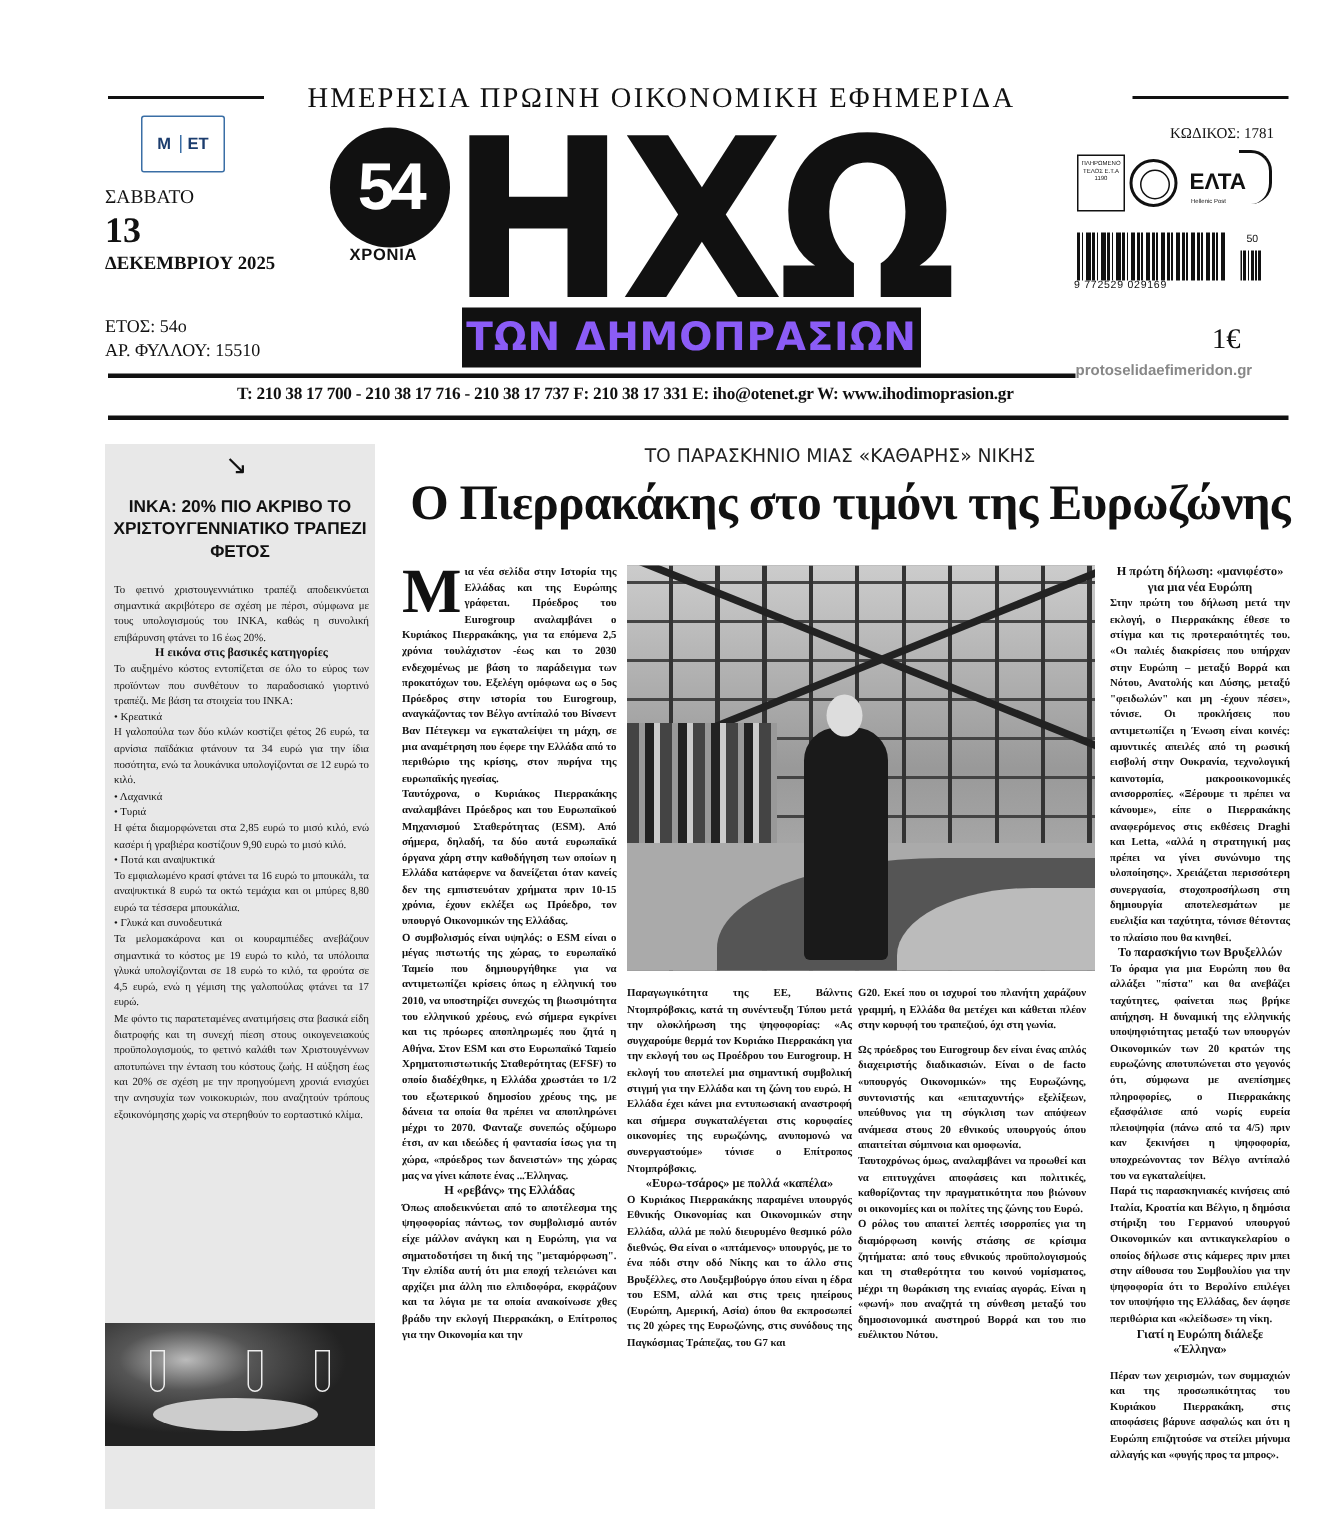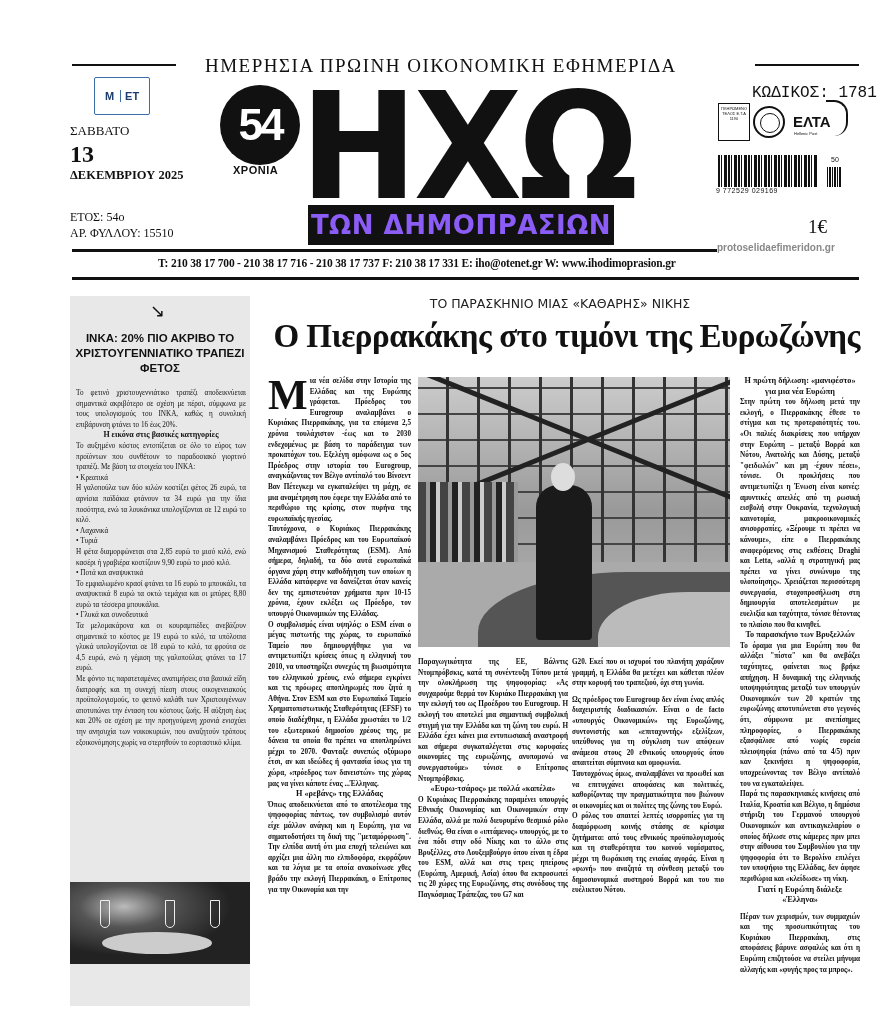--- a/index.html
+++ b/index.html
@@ -15,21 +15,21 @@
   .met-logo span { border-left:1px solid #3a6ea5; padding-left:4px; }
   .day { left: 70px; top: 123px; font-size: 13px; font-family: "Liberation Serif", serif; }
   .date-num { left: 70px; top: 141px; font-size: 24px; font-weight: bold; font-family: "Liberation Serif", serif; }
   .date-month { left: 70px; top: 168px; font-size: 12.5px; font-weight: bold; font-family: "Liberation Serif", serif; }
   .year { left: 70px; top: 210px; font-size: 12px; font-family: "Liberation Serif", serif; }
   .sheet { left: 70px; top: 226px; font-size: 12px; font-family: "Liberation Serif", serif; }
   .badge54 { left: 220px; top: 85px; width: 80px; height: 80px; border-radius: 50%; background: #111; color: #fff; font-family: "Liberation Sans", sans-serif; font-weight: bold; font-size: 44px; display: flex; align-items: center; justify-content: center; letter-spacing: -3px; }
   .xronia { left: 233px; top: 164px; font-size: 11px; font-weight: bold; font-family: "Liberation Sans", sans-serif; letter-spacing: 0.5px; }
   .logo { left: 300px; top: 73px; font-family: "DejaVu Sans", sans-serif; font-weight: bold; font-size: 148px; line-height: 148px; letter-spacing: -4px; transform: scaleX(0.95); transform-origin: left top; }
   .subtitle-box { left: 308px; top: 205px; width: 306px; height: 40px; background: #111; color: #8b5cf6; font-family: "DejaVu Sans", sans-serif; font-weight: bold; font-size: 26px; display: flex; align-items: center; justify-content: center; letter-spacing: 0.5px; }
-  .code { left: 752px; top: 84px; font-size: 16px; font-family: Liberation Mono, monospace; }
+  .code { left: 780px; top: 84px; font-size: 10px; font-family: Liberation Serif, serif; }
   .postage { left: 718px; top: 103px; width: 32px; height: 38px; border: 1px solid #111; font-size: 4px; text-align:center; font-family:"Liberation Sans",sans-serif; line-height: 5px; padding-top: 2px; }
   .seal { left: 753px; top: 106px; width: 32px; height: 32px; border: 2px solid #111; border-radius: 50%; }
   .seal::after { content:""; position:absolute; left:5px; top:5px; width:18px; height:18px; border:1px solid #111; border-radius:50%; }
   .elta { left: 793px; top: 113px; font-family: "Liberation Sans", sans-serif; font-size: 15px; font-weight: bold; }
   .elta-sub { left: 794px; top: 131px; font-size: 4px; font-family:"Liberation Sans",sans-serif; }
   .elta-head { left: 826px; top: 100px; width: 22px; height: 36px; border-right: 2px solid #111; border-top: 2px solid #111; border-radius: 0 14px 14px 0; }
   .barcode { left: 718px; top: 155px; width: 100px; height: 32px; background: repeating-linear-gradient(90deg, #111 0 2px, #fff 2px 3px, #111 3px 4px, #fff 4px 6px, #111 6px 9px, #fff 9px 10px); }
   .barcode2 { left: 827px; top: 167px; width: 14px; height: 20px; background: repeating-linear-gradient(90deg, #111 0 1px, #fff 1px 2px, #111 2px 4px, #fff 4px 5px); }
   .bc-50 { left: 831px; top: 156px; font-size: 7px; font-family: "Liberation Sans", sans-serif; }
   .bc-num { left: 716px; top: 187px; font-size: 7px; font-family: "Liberation Sans", sans-serif; letter-spacing: 0.5px; }

